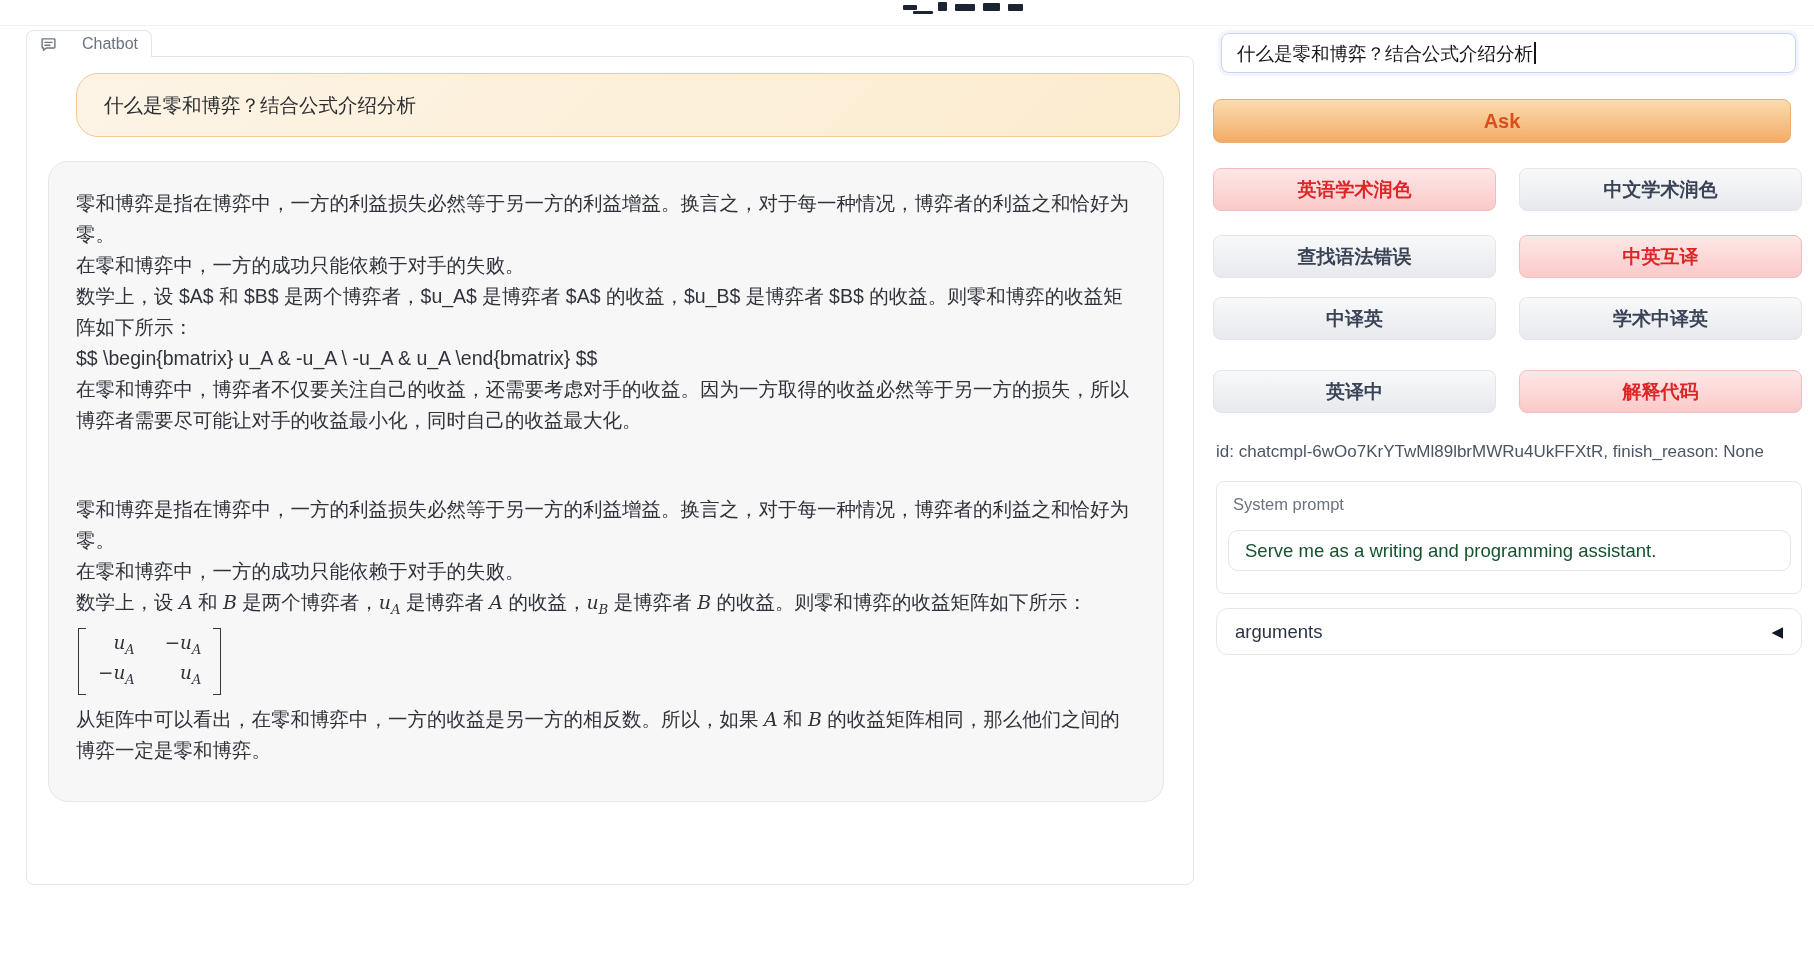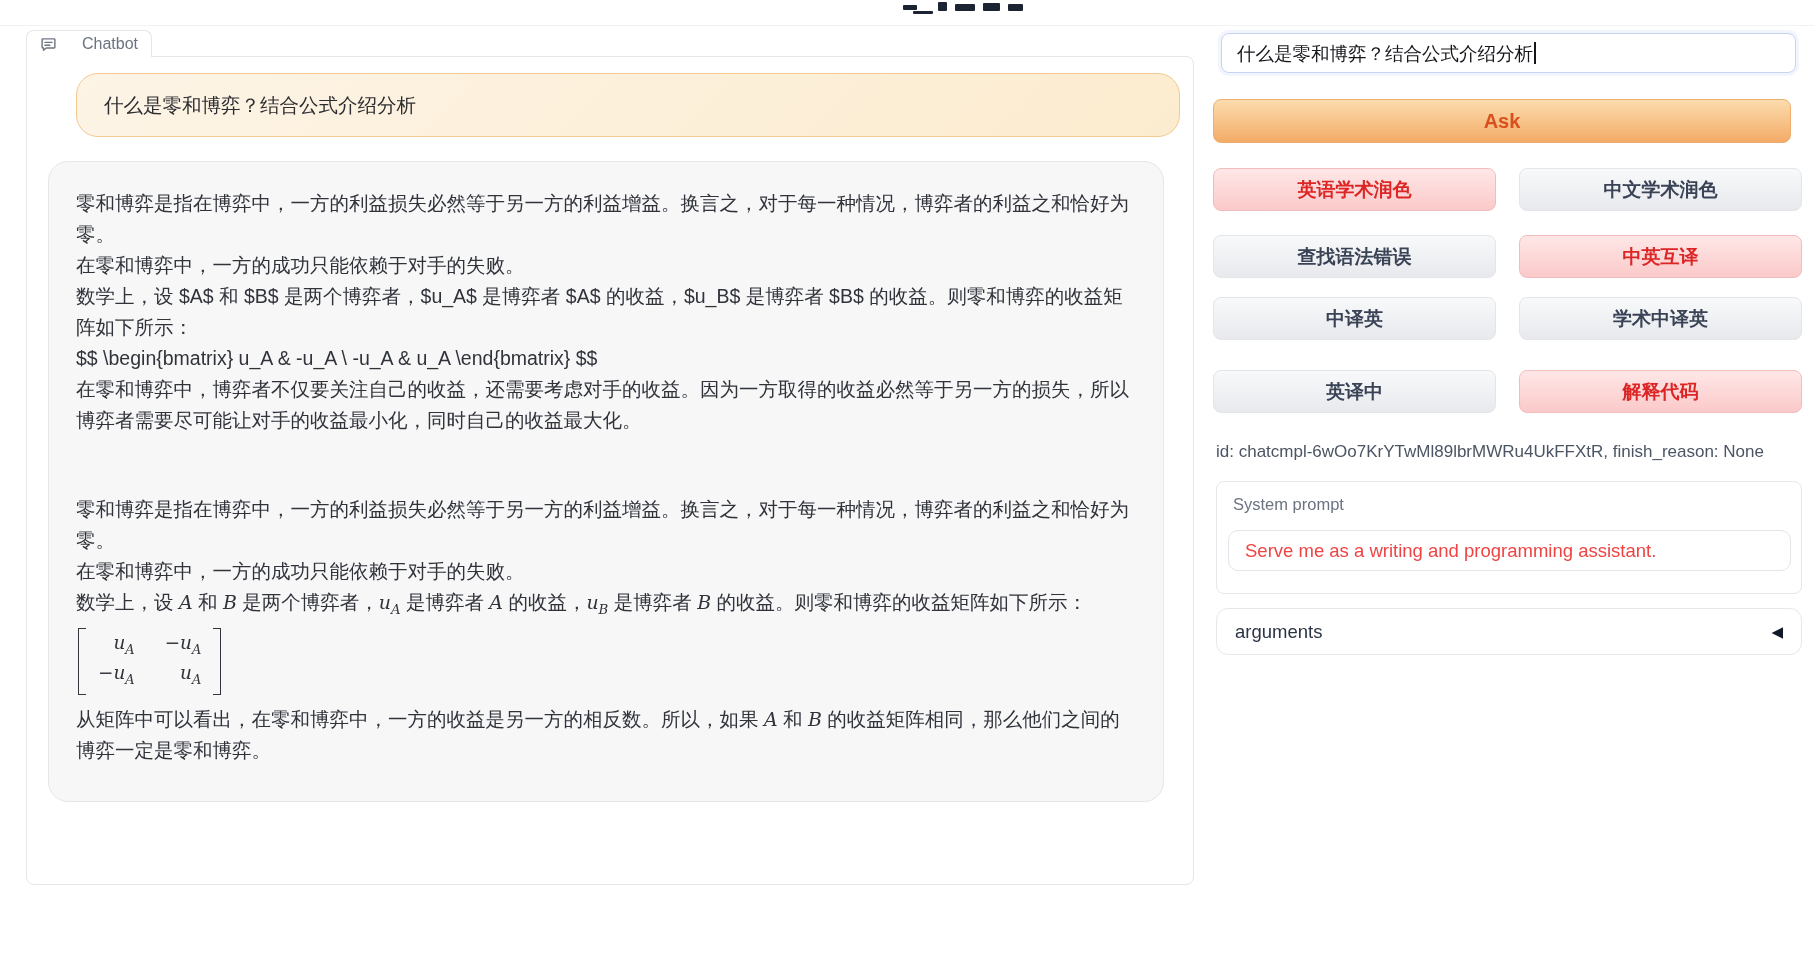--- a/index.html
+++ b/index.html
@@ -89,21 +89,21 @@
 
   .sys-box {
     position: absolute; left: 1216px; top: 481px; width: 586px; height: 113px;
     background: #fff; border: 1px solid #e5e7eb; border-radius: 8px;
   }
   .sys-label { position: absolute; left: 16px; top: 13px; font-size: 16.5px; color: #6b7280; }
   .sys-input {
     position: absolute; left: 11px; top: 48px; width: 563px; height: 41px;
     background: #fff; border: 1px solid #e4e5e8; border-radius: 10px;
     display: flex; align-items: center; padding: 0 16px;
-    font-size: 18.5px; color: #ef4444;
+    font-size: 18.5px; color: #14532d;
   }
   .accordion {
     position: absolute; left: 1216px; top: 608px; width: 586px; height: 47px;
     background: #fff; border: 1px solid #e5e7eb; border-radius: 12px;
     display: flex; align-items: center; justify-content: space-between;
     padding: 0 18px; cursor: pointer; text-align: right;
   }
   .acc-label { font-size: 18.5px; color: #2b3445; }
   .acc-icon { font-size: 15px; color: #111827; }
 </style>

